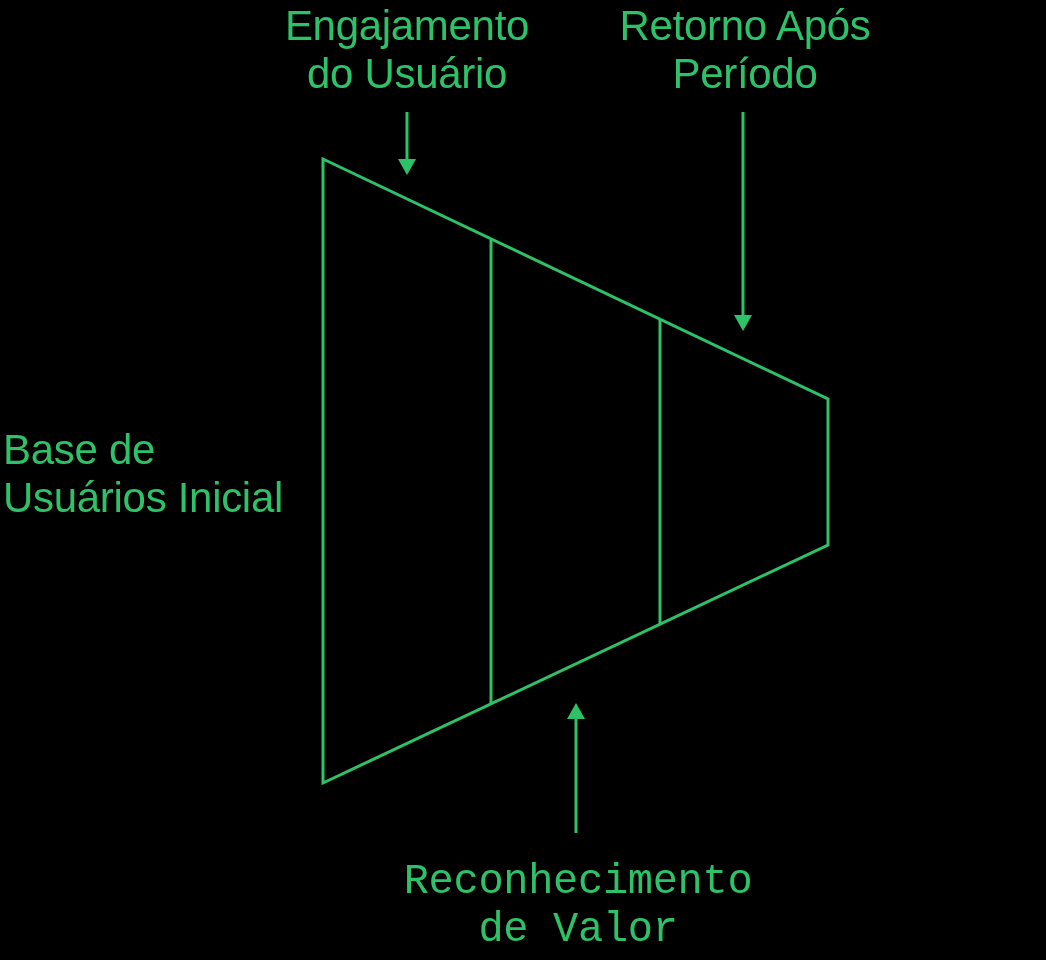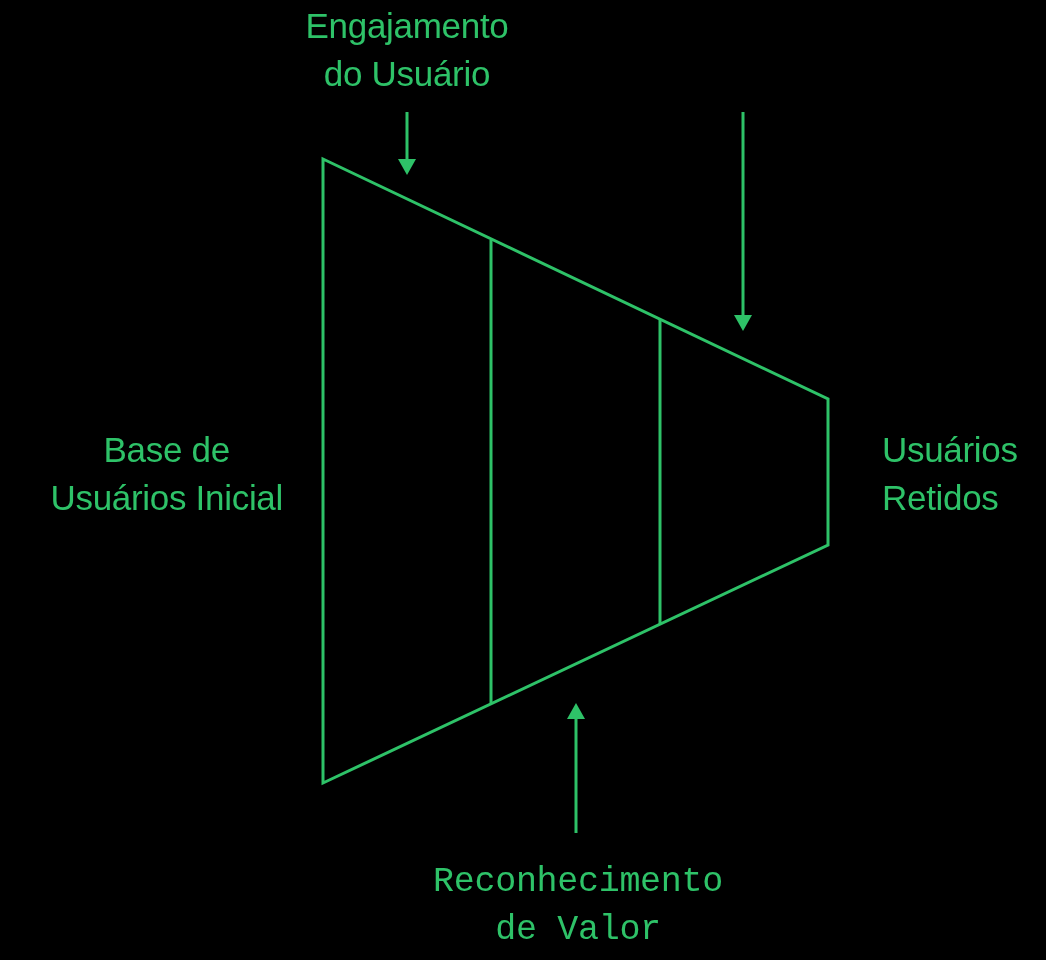--- a/index.html
+++ b/index.html
@@ -32,32 +32,32 @@
     stroke-width: 3;
     fill: none;
   }
   .diagram-svg .fill {
     fill: var(--accent);
     stroke: none;
   }
   .label {
     position: absolute;
     color: var(--accent);
-    font-size: 35px;
+    font-size: 42px;
     line-height: 48px;
     letter-spacing: -0.3px;
     white-space: pre-line;
     font-weight: 500;
   }
   .label.centered {
     transform: translateX(-50%);
     text-align: center;
   }
   .label.right-aligned {
-    text-align: center;
+    text-align: left;
   }
   .label.left-aligned {
     text-align: left;
   }
 </style>
 </head>
 <body>
 
 <div class="canvas">
 
@@ -80,23 +80,23 @@
 
     <g>
       <line class="stroke" x1="576" y1="833" x2="576" y2="718"></line>
       <polygon class="fill" points="576,703 567,719 585,719"></polygon>
     </g>
   </svg>
 
   <div class="label centered" style="left:407px; top:2px;">Engajamento
 do Usuário</div>
 
+  <div class="label centered" style="left:745px; top:2px;">Retorno Após
+Período</div>
 
   <div class="label right-aligned" style="right:763px; top:426px;">Base de
 Usuários Inicial</div>
 
-  <div class="label left-aligned" style="left:882px; top:426px;">Usuários
-Retidos</div>
 
   <div class="label centered" style="left:578px; top:858px;font-family:Liberation Mono, monospace;">Reconhecimento
 de Valor</div>
 
 </div>
 
 </body></html>

